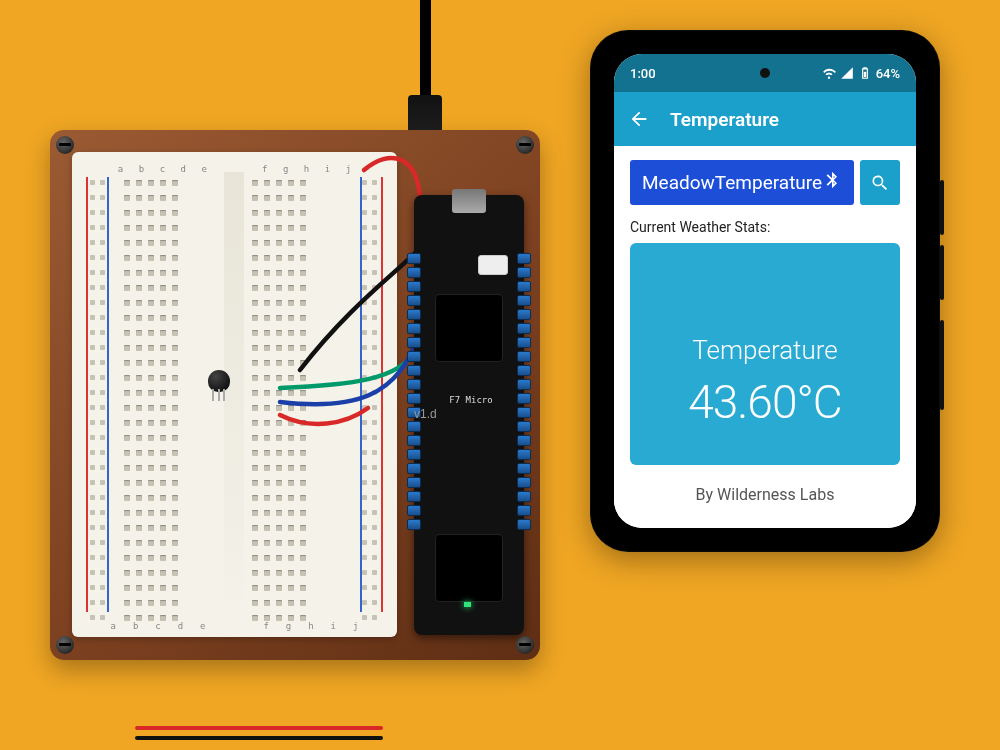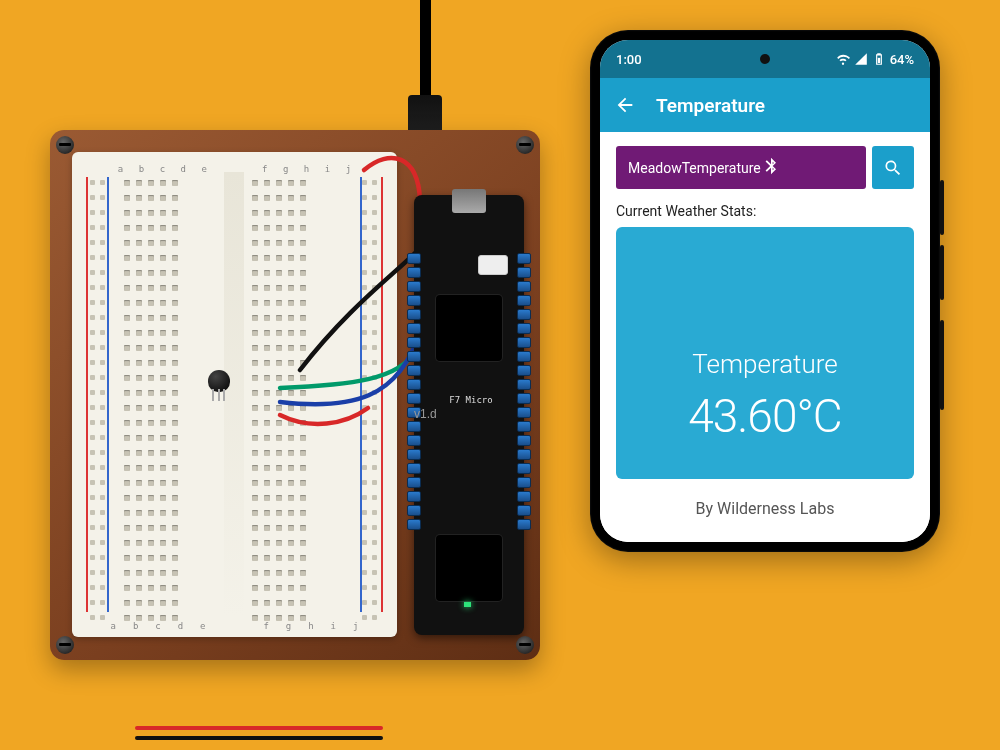--- a/index.html
+++ b/index.html
@@ -14,21 +14,21 @@
 
   
   .phone {
     position: absolute;
     top: 30px;
     right: 60px;
     width: 350px;
     height: 522px;
     background: #000;
     border-radius: 38px;
-    padding: 10px;
+    padding: 24px;
     box-shadow: 0 8px 30px rgba(0,0,0,0.35), inset 0 0 2px rgba(255,255,255,0.15);
   }
   .phone-side-btn {
     position: absolute;
     background: #111;
     width: 4px;
     border-radius: 2px;
     right: -4px;
   }
   .phone-side-btn.b1 { top: 150px; height: 55px; }
@@ -97,28 +97,28 @@
     color: #222;
     margin-bottom: 8px;
   }
   .bt-row {
     display: flex;
     gap: 6px;
     margin-bottom: 14px;
   }
   .bt-device {
     flex: 1;
-    background: #701a75;
+    background: #1d4ed8;
     color: #fff;
     display: flex;
     align-items: center;
     justify-content: flex-start;
     padding: 10px 12px;
     border-radius: 3px;
-    font-size: 14px;
+    font-size: 19px;
   }
   .bt-search {
     width: 42px;
     background: #1B9FCB;
     border-radius: 3px;
     display: flex;
     align-items: center;
     justify-content: center;
     cursor: pointer;
   }

